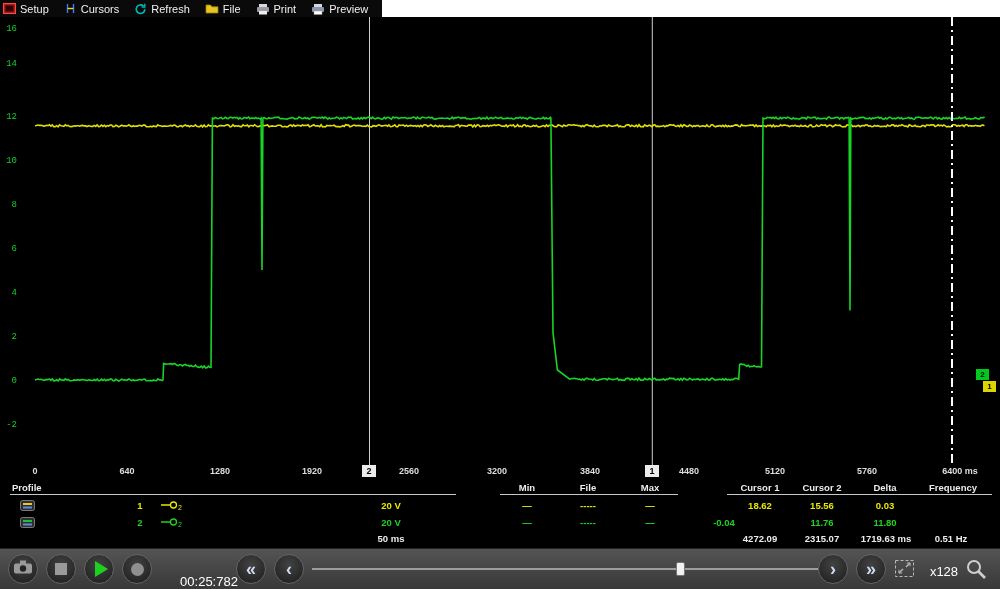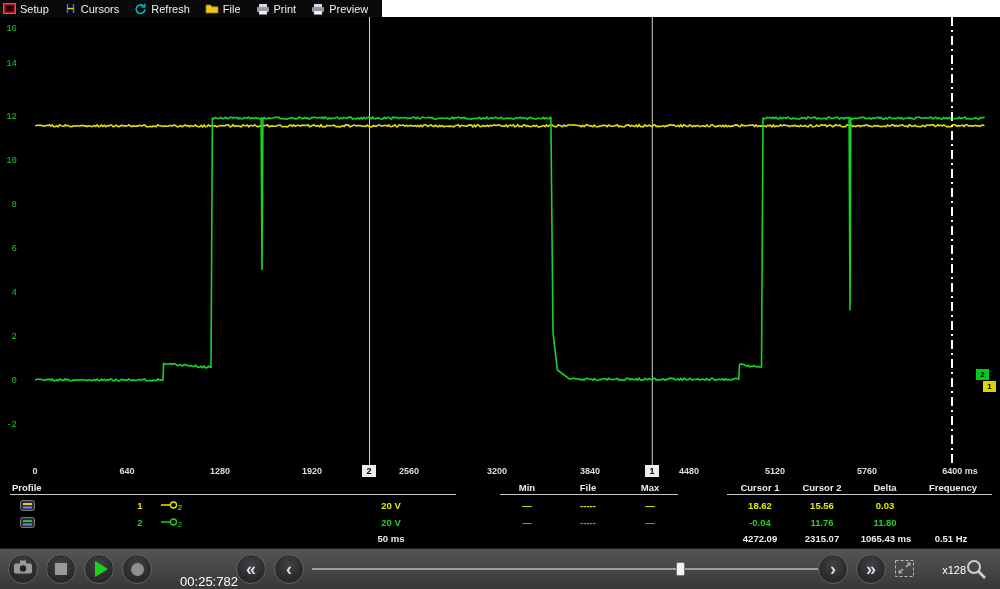--- a/index.html
+++ b/index.html
@@ -39,21 +39,21 @@
   .transport{position:absolute;top:548px;left:0;width:1000px;height:41px;
              background:linear-gradient(#545454,#383838);border-top:1px solid #222;box-sizing:border-box;}
   .tbtn{position:absolute;top:5px;width:30px;height:30px;border-radius:50%;box-sizing:border-box;
         background:radial-gradient(circle at 50% 35%, #424242, #1c1c1c);border:1px solid #636363;
         display:flex;align-items:center;justify-content:center;cursor:pointer;}
   .arrow{font-size:18px;color:#cfdbf2;line-height:26px;font-weight:700;}
   .time{position:absolute;left:173px;top:13px;width:72px;color:#ffffff;font-size:13px;text-align:center;margin-top:12px;}
   .track{position:absolute;left:312px;top:19px;width:506px;height:2px;background:#9d9d9d;cursor:pointer;}
   .handle{position:absolute;left:676px;top:13px;width:9px;height:14px;background:#f2f2f2;
           border:1px solid #777;border-radius:2px;box-sizing:border-box;cursor:pointer;}
-  .zoomlvl{position:absolute;left:922px;top:15px;width:44px;color:#fff;font-size:11px;text-align:right;}
+  .zoomlvl{position:absolute;left:922px;top:15px;width:44px;color:#fff;font-size:13px;text-align:center;}
   .playtri{width:0;height:0;border-top:8px solid transparent;border-bottom:8px solid transparent;
            border-left:13px solid #1fd11f;margin-left:4px;}
   .stopsq{width:12px;height:12px;background:#9a9a9a;}
   .reccirc{width:13px;height:13px;border-radius:50%;background:#8f8f8f;}
 </style>
 </head>
 <body>
 
 <div class="app">
 
@@ -198,28 +198,28 @@
     <span class="cell c-green" style="top:39px;left:132px;width:16px">2</span>
     <span class="chbtn" style="top:38px;left:160px;width:22px"><svg width="22" height="12">
           <line x1="1" y1="6" x2="10" y2="6" stroke="#1ed41e" stroke-width="1.5"></line>
           <circle cx="13.5" cy="6" r="3" fill="none" stroke="#1ed41e" stroke-width="1.3"></circle>
           <text x="18" y="11" font-size="7" fill="#1ed41e">2</text>
         </svg></span>
     <span class="cell c-green" style="top:39px;left:366px;width:50px">20 V</span>
     <span class="cell c-green" style="top:39px;left:502px;width:50px">—</span>
     <span class="cell c-green" style="top:39px;left:563px;width:50px">-----</span>
     <span class="cell c-green" style="top:39px;left:625px;width:50px">—</span>
-    <span class="cell c-green" style="top:39px;left:730px;width:60px">-0.04</span>
+    <span class="cell c-green" style="top:39px;left:694px;width:60px">-0.04</span>
     <span class="cell c-green" style="top:39px;left:792px;width:60px">11.76</span>
     <span class="cell c-green" style="top:39px;left:855px;width:60px">11.80</span>
 
     <span class="cell c-white" style="top:55px;left:366px;width:50px">50 ms</span>
     <span class="cell c-white" style="top:55px;left:730px;width:60px">4272.09</span>
     <span class="cell c-white" style="top:55px;left:792px;width:60px">2315.07</span>
-    <span class="cell c-white" style="top:55px;left:850px;width:72px">1065.43 ms</span>
+    <span class="cell c-white" style="top:55px;left:850px;width:72px">1719.63 ms</span>
     <span class="cell c-white" style="top:55px;left:915px;width:72px">0.51 Hz</span>
   </div>
 
   <div class="transport">
     <div class="tbtn" style="left:8px">
       <span><svg width="20" height="16">
             <rect x="1" y="4.5" width="18" height="10" rx="2" fill="#9a9a9a"></rect>
             <rect x="7" y="1.5" width="6" height="3.5" fill="#9a9a9a"></rect>
             <circle cx="10" cy="9.5" r="3.2" fill="#242424"></circle>
           </svg></span>

